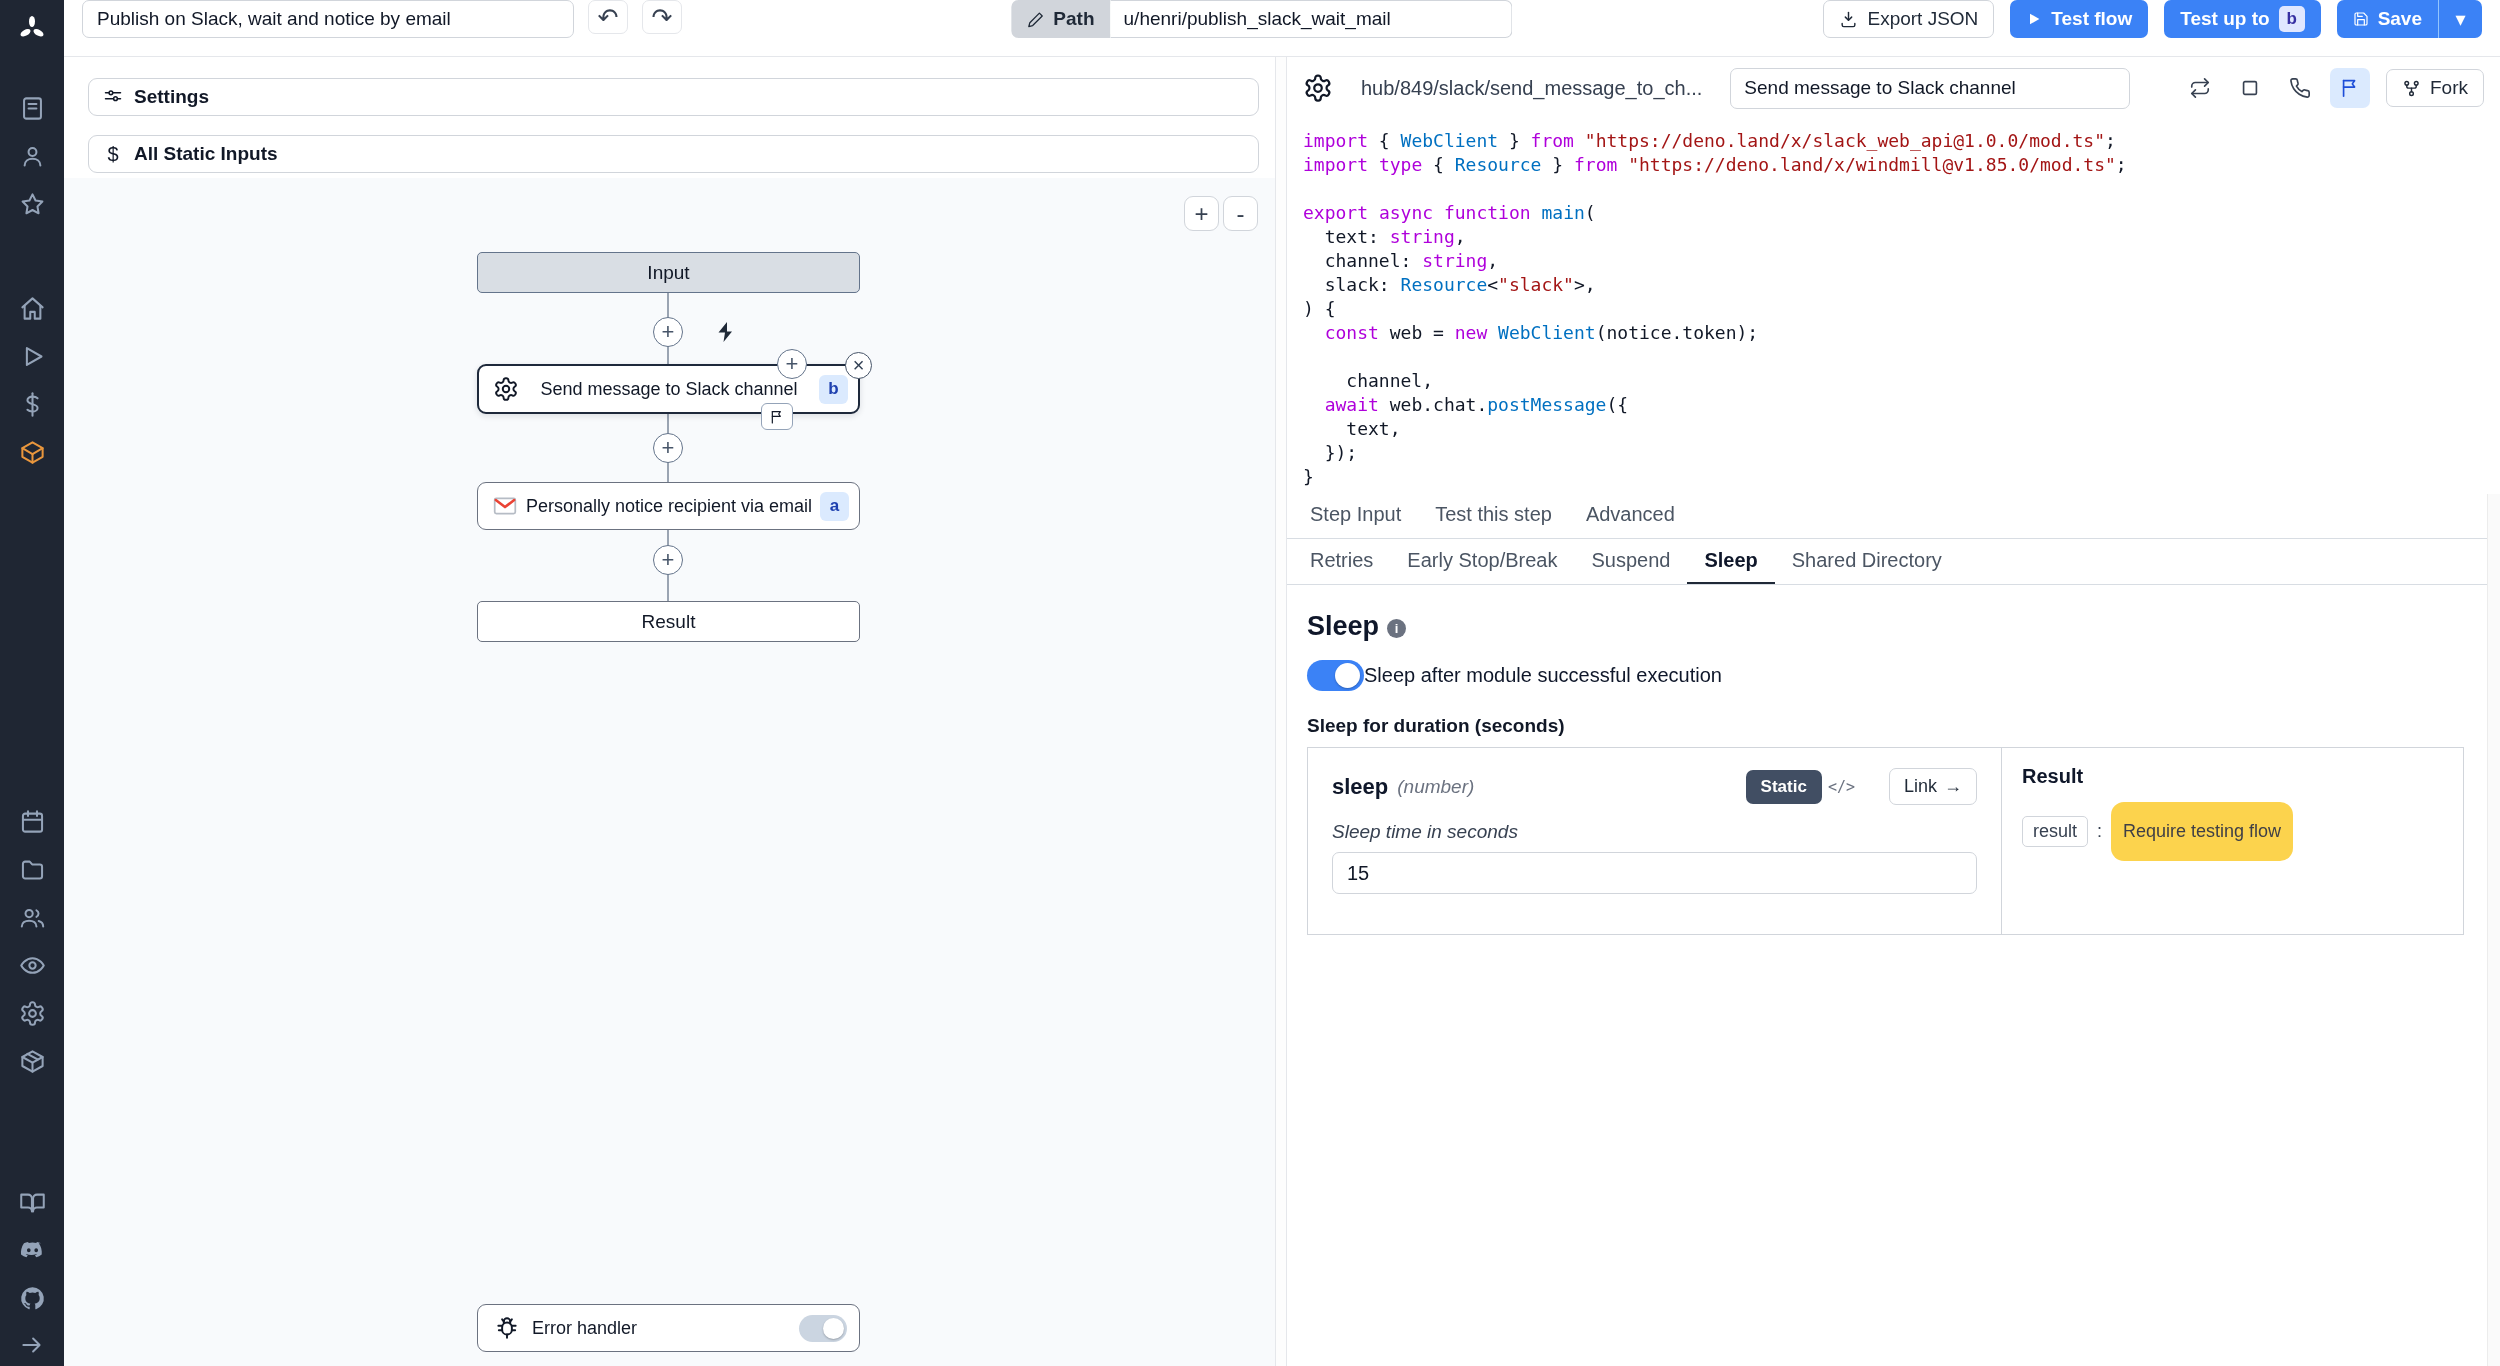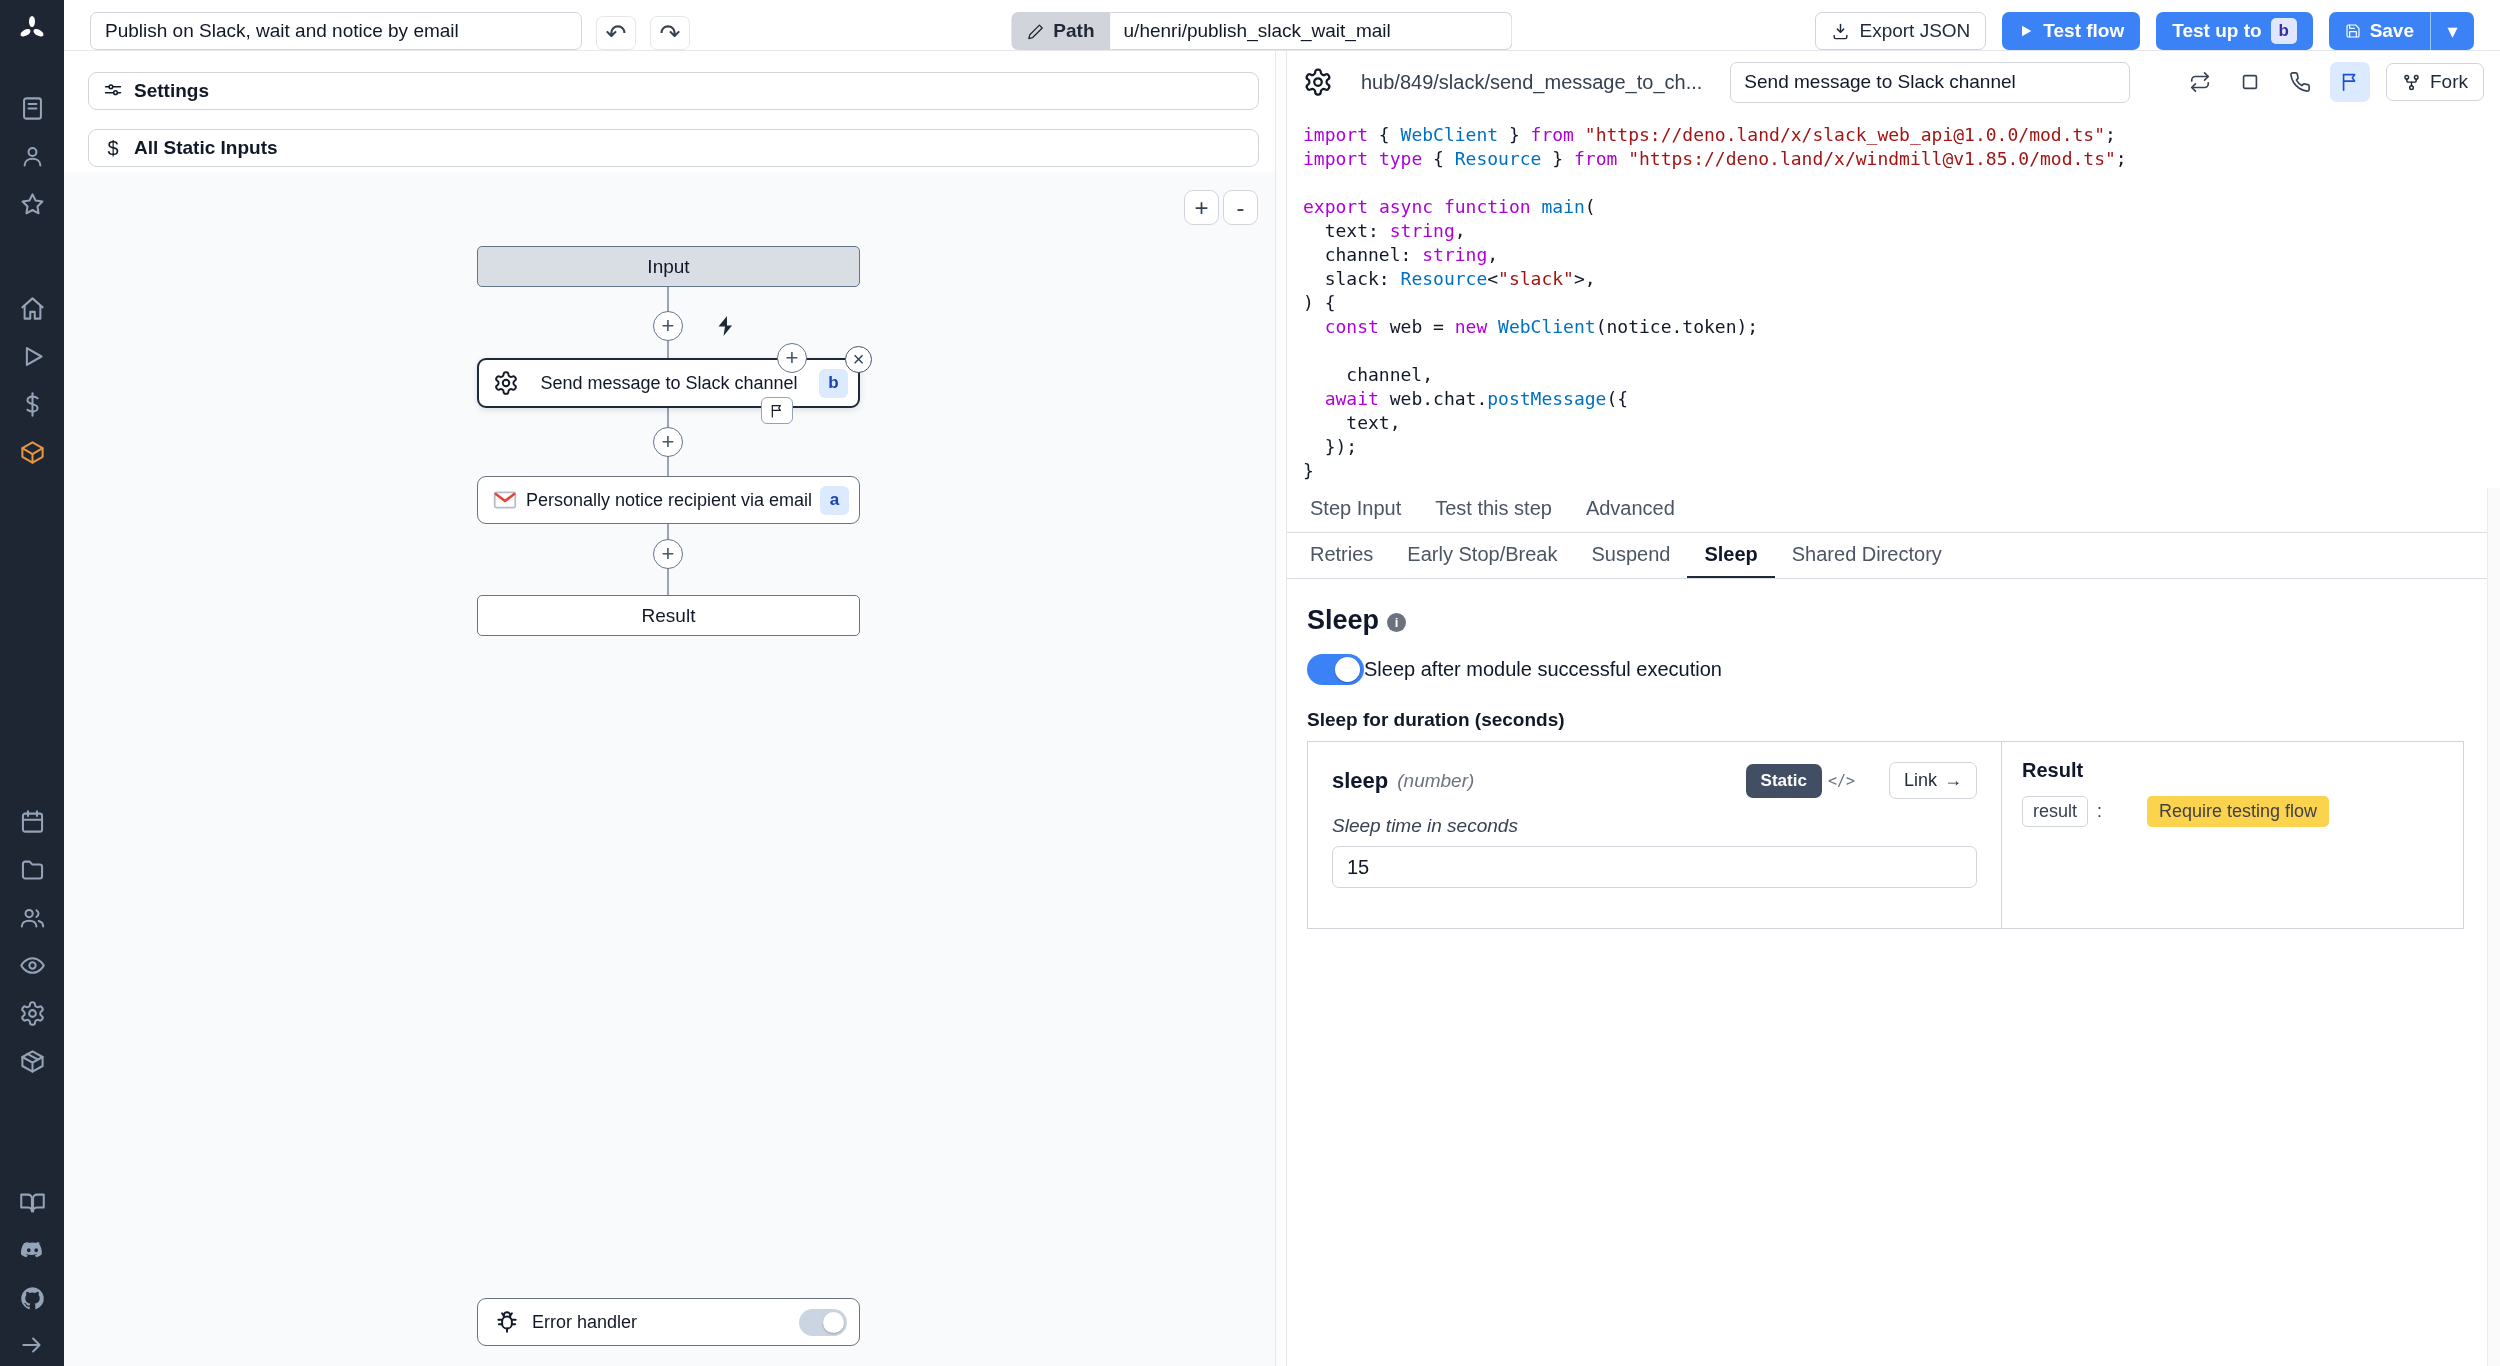--- a/index.html
+++ b/index.html
@@ -16,22 +16,22 @@
   .sb-spacer-a { height: 26px; } .sb-spacer-b { height: 56px; }
   .sb-spacer-c { height: 321px; } .sb-spacer-d { height: 93px; }
   .sb-bottom { margin-top: auto; height: 42px; display:flex; align-items:center; justify-content:center; color:#94a3b8; width:100%; }
   .sb-bottom svg { width: 26px; height: 26px; }
   svg.stroke { fill: none; stroke: currentColor; stroke-width: 1.8; stroke-linecap: round; stroke-linejoin: round; }
 
   
   .main { flex: 1; display: flex; flex-direction: column; min-width: 0; }
 
   
-  .topbar { height: 51px; border-bottom: 1px solid #e5e7eb; display: flex; align-items: flex-end;
-    padding: 0 26px; gap: 14px; position: relative; background: #fff; flex-shrink: 0; }
+  .topbar { height: 57px; border-bottom: 1px solid #e5e7eb; display: flex; align-items: flex-start;
+    padding: 0 18px; gap: 14px; position: relative; background: #fff; flex-shrink: 0; }
   .flow-name { width: 492px; height: 38px; border: 1px solid #d1d5db; border-radius: 7px; padding: 0 14px; font-size: 19px; color:#111827; font-family: inherit; }
   .ghost-btn { width: 40px; height: 34px; border: 1px solid #e5e7eb; background:#fff; border-radius: 7px; font-size: 25px; line-height: 1; color: #374151; cursor: pointer; }
   .path-group { position: absolute; left: 50%; transform: translateX(-54%); display: flex; align-items: center; }
   .path-pill { height: 38px; background: #d1d5db; border-radius: 7px 0 0 7px; display: flex; align-items: center; gap: 9px; padding: 0 16px; font-size: 19px; font-weight: 600; color: #1f2937; cursor: pointer; }
   .path-pill svg { width: 17px; height: 17px; }
   .path-input { width: 402px; height: 38px; border: 1px solid #d1d5db; border-left: none; border-radius: 0 7px 7px 0; padding: 0 13px; font-size: 19px; color:#111827; font-family: inherit; background:#fff; }
   .topbar-right { margin-left: auto; display: flex; align-items: center; gap: 16px; }
   .btn { height: 38px; display: inline-flex; align-items: center; gap: 9px; border-radius: 7px; font-size: 19px; cursor: pointer; border: none; font-family: inherit; }
   .btn-outline { background: #fff; border: 1px solid #d1d5db; color: #1f2937; padding: 0 15px; }
   .btn-outline svg { width: 19px; height: 19px; }
@@ -124,21 +124,21 @@
   .static-pill { background: #414e63; color: #fff; font-size: 17px; font-weight: 600; border: none; border-radius: 7px; padding: 7px 15px; cursor: pointer; }
   .code-toggle { border: none; background: transparent; font-family: "DejaVu Sans Mono", monospace; font-size: 15px; color: #6b7280; padding: 6px; cursor: pointer; }
   .link-btn { margin-left: 28px; background: #fff; border: 1px solid #d1d5db; border-radius: 7px; font-size: 18px; color: #1f2937; padding: 7px 14px; display: inline-flex; gap: 7px; align-items: center; cursor: pointer; }
   .sleep-hint { margin-top: 16px; font-size: 19px; font-style: italic; color: #374151; }
   .sleep-input { margin-top: 9px; width: 645px; height: 42px; border: 1px solid #d1d5db; border-radius: 7px; padding: 0 14px; font-size: 20px; font-family: inherit; color: #111827; }
   .sleep-box-right { flex: 1; padding: 17px 20px; }
   .result-title { font-size: 20px; font-weight: 700; color: #0f172a; }
   .result-row { margin-top: 14px; display: flex; align-items: center; }
   .result-key-chip { border: 1px solid #d1d5db; border-radius: 5px; padding: 4px 10px; font-size: 18px; color: #374151; background: #fff; }
   .result-colon { margin: 0 9px; font-size: 18px; color: #374151; }
-  .result-value-chip { background: #fcd34d; border-radius: 5px; padding: 5px 12px; font-size: 18px; color: #3f3f46; margin-left: 36px; }
+  .result-value-chip { background: #fcd34d; border-radius: 13px; padding: 19px 12px; font-size: 18px; color: #3f3f46; }
   .scroll-track { position: absolute; right: 0; top: 437px; bottom: 0; width: 13px; background: #fafafa; border-left: 1px solid #ececec; }
 </style>
 </head>
 <body>
 
 <div class="app">
 
   <aside class="sidebar">
     <div class="sb-logo">
       <svg width="30" height="30" viewBox="0 0 24 24">

